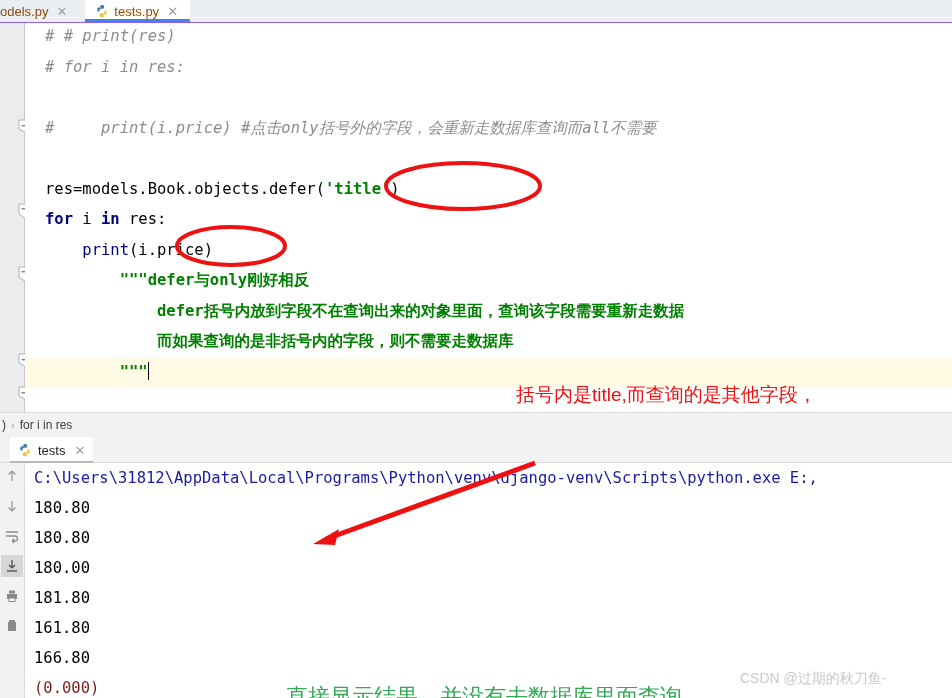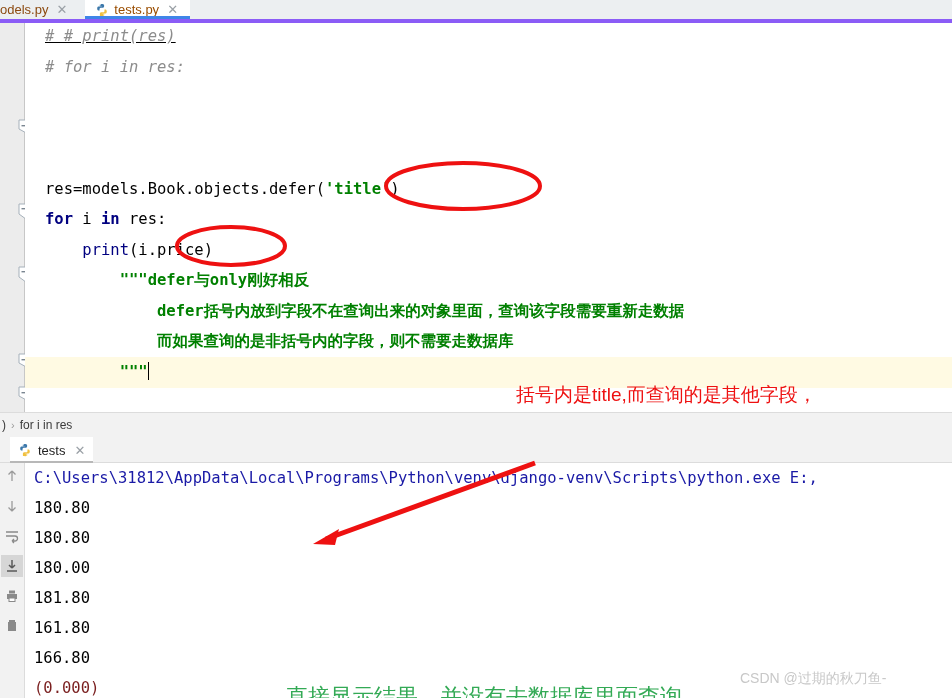--- a/index.html
+++ b/index.html
@@ -14,21 +14,21 @@
     position: relative;
     width: 952px; height: 698px;
     overflow: hidden;
     background: #ffffff;
   }
 
   
   .tabbar {
     position: absolute; left: 0; top: 0; width: 952px; height: 23px;
     background: #eceff1;
-    border-bottom: 4px solid #8b5cf6;
+    border-bottom: 1px solid #8b5cf6;
     display: flex; align-items: stretch;
   }
   .tab {
     display: flex; align-items: center; gap: 5px;
     padding: 0 8px 0 6px;
     font-size: 13px;
     color: #9a4d00;
     position: relative;
     background: #eceff1;
   }
@@ -231,22 +231,23 @@
         </svg>
     </div>
     <div class="foldmark" style="top:363px;">
       <svg width="13" height="14" viewBox="0 0 13 14">
           <path d="M1 1h11v9l-5.5 3L1 10z" fill="#fff" stroke="#a6b1bb"></path>
           <rect x="3.5" y="6" width="6" height="1.4" fill="#7a8691"></rect>
         </svg>
     </div>
 
     <div class="codearea" id="codearea">
-        <div class="codeline" style="top: -2px; text-decoration: underline;"><span class="cmt"># # print(res)</span></div>
+        <div class="codeline" style="top: -2px;"><span class="cmt"># # print(res)</span></div>
         <div class="codeline" style="top: 28.5px;"><span class="cmt"># for i in res:</span></div>
+        <div class="codeline" style="top: 89.5px;"><span class="cmt">#     print(i.price) #点击only括号外的字段，会重新走数据库查询而all不需要</span></div>
         <div class="codeline" style="top: 120px;"><span class="plain"></span></div>
         <div class="codeline" style="top: 150.5px;"><span class="plain">res</span><span class="plain">=models.Book.objects.defer(</span><span class="str">'title'</span><span class="plain">)</span></div>
         <div class="codeline" style="top: 181px;"><span class="kw">for</span><span class="plain"> i </span><span class="kw">in</span><span class="plain"> res:</span></div>
         <div class="codeline" style="top: 211.5px;"><span class="fn">    print</span><span class="plain">(i.price)</span></div>
         <div class="codeline" style="top: 242px;"><span class="doc">        """defer与only刚好相反</span></div>
         <div class="codeline" style="top: 272.5px;"><span class="doc">            defer括号内放到字段不在查询出来的对象里面，查询该字段需要重新走数据</span></div>
         <div class="codeline" style="top: 303px;"><span class="doc">            而如果查询的是非括号内的字段，则不需要走数据库</span></div>
         <div class="codeline hl-line" style="top: 333.5px;"><span class="doc">        """</span><span class="caret"></span></div>
       </div>
   </div>

